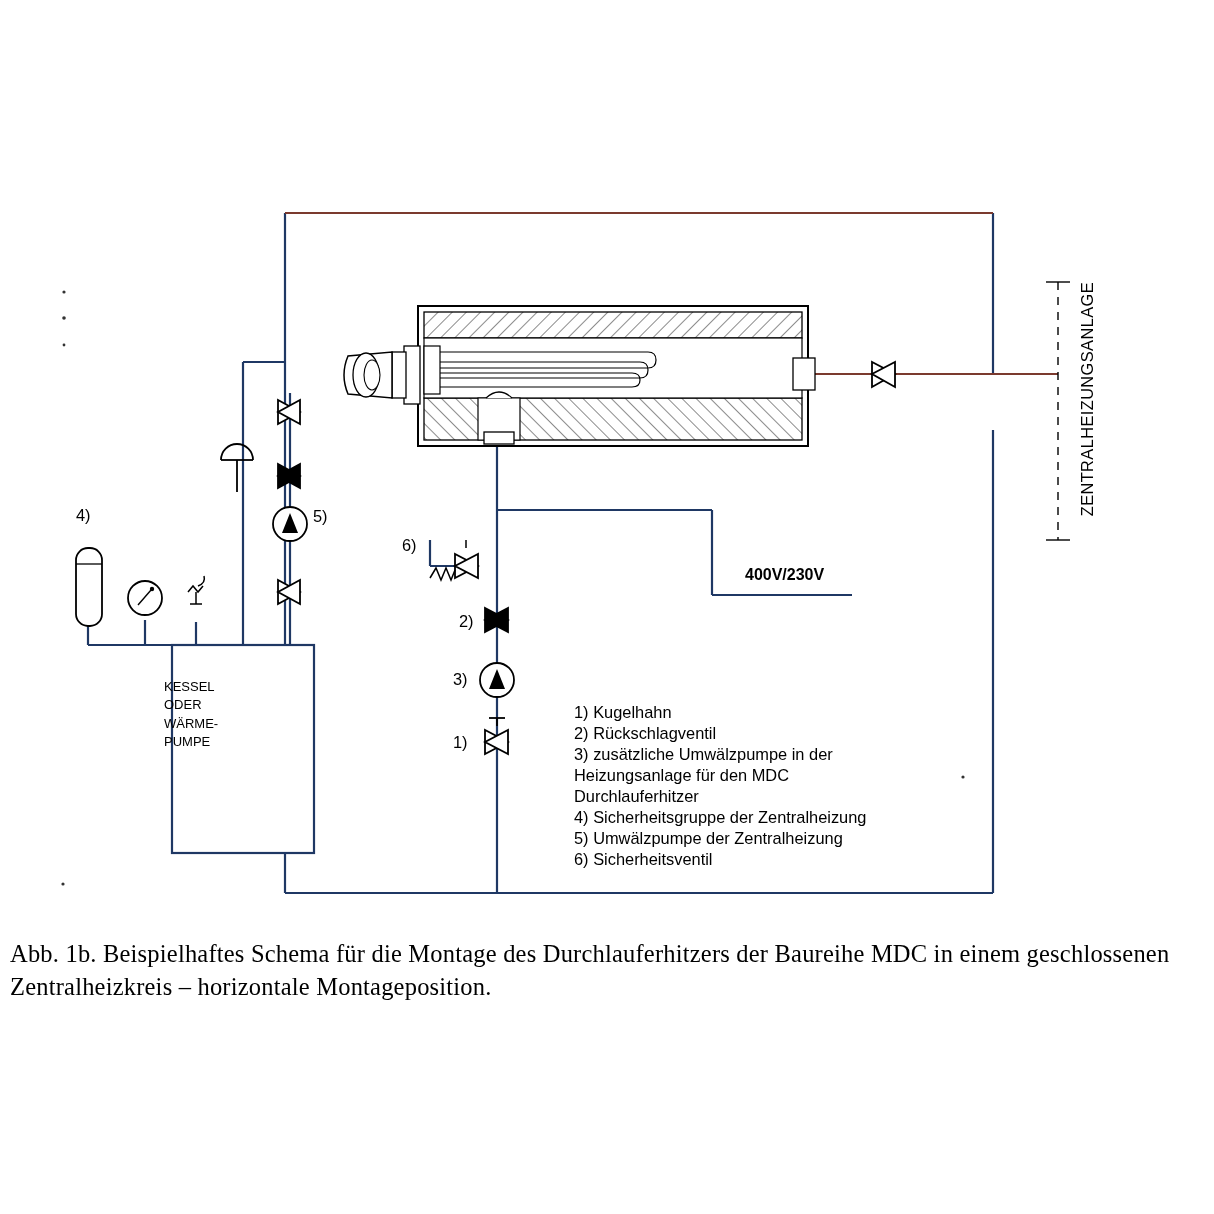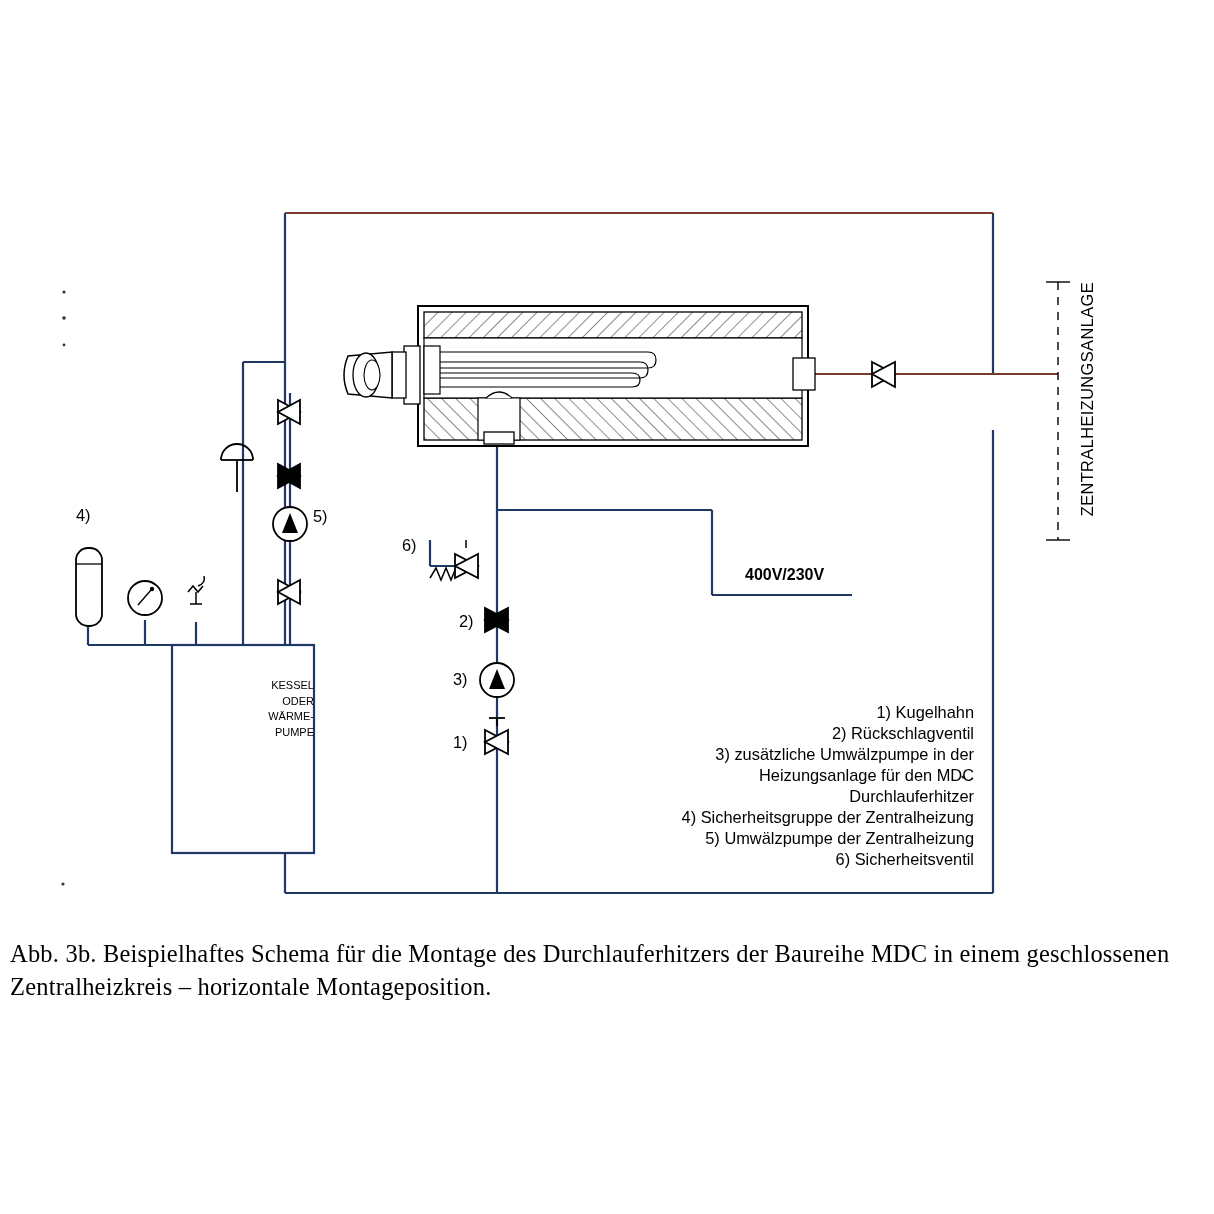--- a/index.html
+++ b/index.html
@@ -43,38 +43,37 @@
   .legend-box {
     position: absolute;
     left: 574px;
     top: 702px;
     width: 400px;
     font-family: "Liberation Sans", sans-serif;
     font-size: 16.4px;
     line-height: 1.28;
     color: #000;
     white-space: pre-line;
-    text-align: right;
   }
   .label {
     position: absolute;
     font-family: "Liberation Sans", sans-serif;
     font-size: 16.4px;
     color: #000;
     white-space: nowrap;
   }
   .label.bold { font-weight: bold; font-size: 16px; }
   .boiler-text {
     position: absolute;
-    left: 172px;
+    left: 164px;
     top: 678px;
     width: 142px;
-    text-align: right;
-    font-family: "Liberation Sans", sans-serif;
-    font-size: 11px;
+    text-align: left;
+    font-family: "Liberation Sans", sans-serif;
+    font-size: 13px;
     line-height: 1.42;
     color: #000;
     white-space: pre-line;
   }
   .vert-text {
     position: absolute;
     left: 1078px;
     top: 282px;
     font-family: "Liberation Sans", sans-serif;
     font-size: 16.4px;
@@ -272,15 +271,15 @@
 
   <div class="legend-box">1) Kugelhahn
 2) Rückschlagventil
 3) zusätzliche Umwälzpumpe in der
 Heizungsanlage für den MDC
 Durchlauferhitzer
 4) Sicherheitsgruppe der Zentralheizung
 5) Umwälzpumpe der Zentralheizung
 6) Sicherheitsventil</div>
 
-  <div class="cap">Abb. 3b. Beispielhaftes Schema für die Montage des Durchlauferhitzers der Baureihe MDC in einem geschlossenen Zentralheizkreis – horizontale Montageposition.</div>
+  <div class="cap">Abb. 1b. Beispielhaftes Schema für die Montage des Durchlauferhitzers der Baureihe MDC in einem geschlossenen Zentralheizkreis – horizontale Montageposition.</div>
 
 </div>
 
 </body></html>

